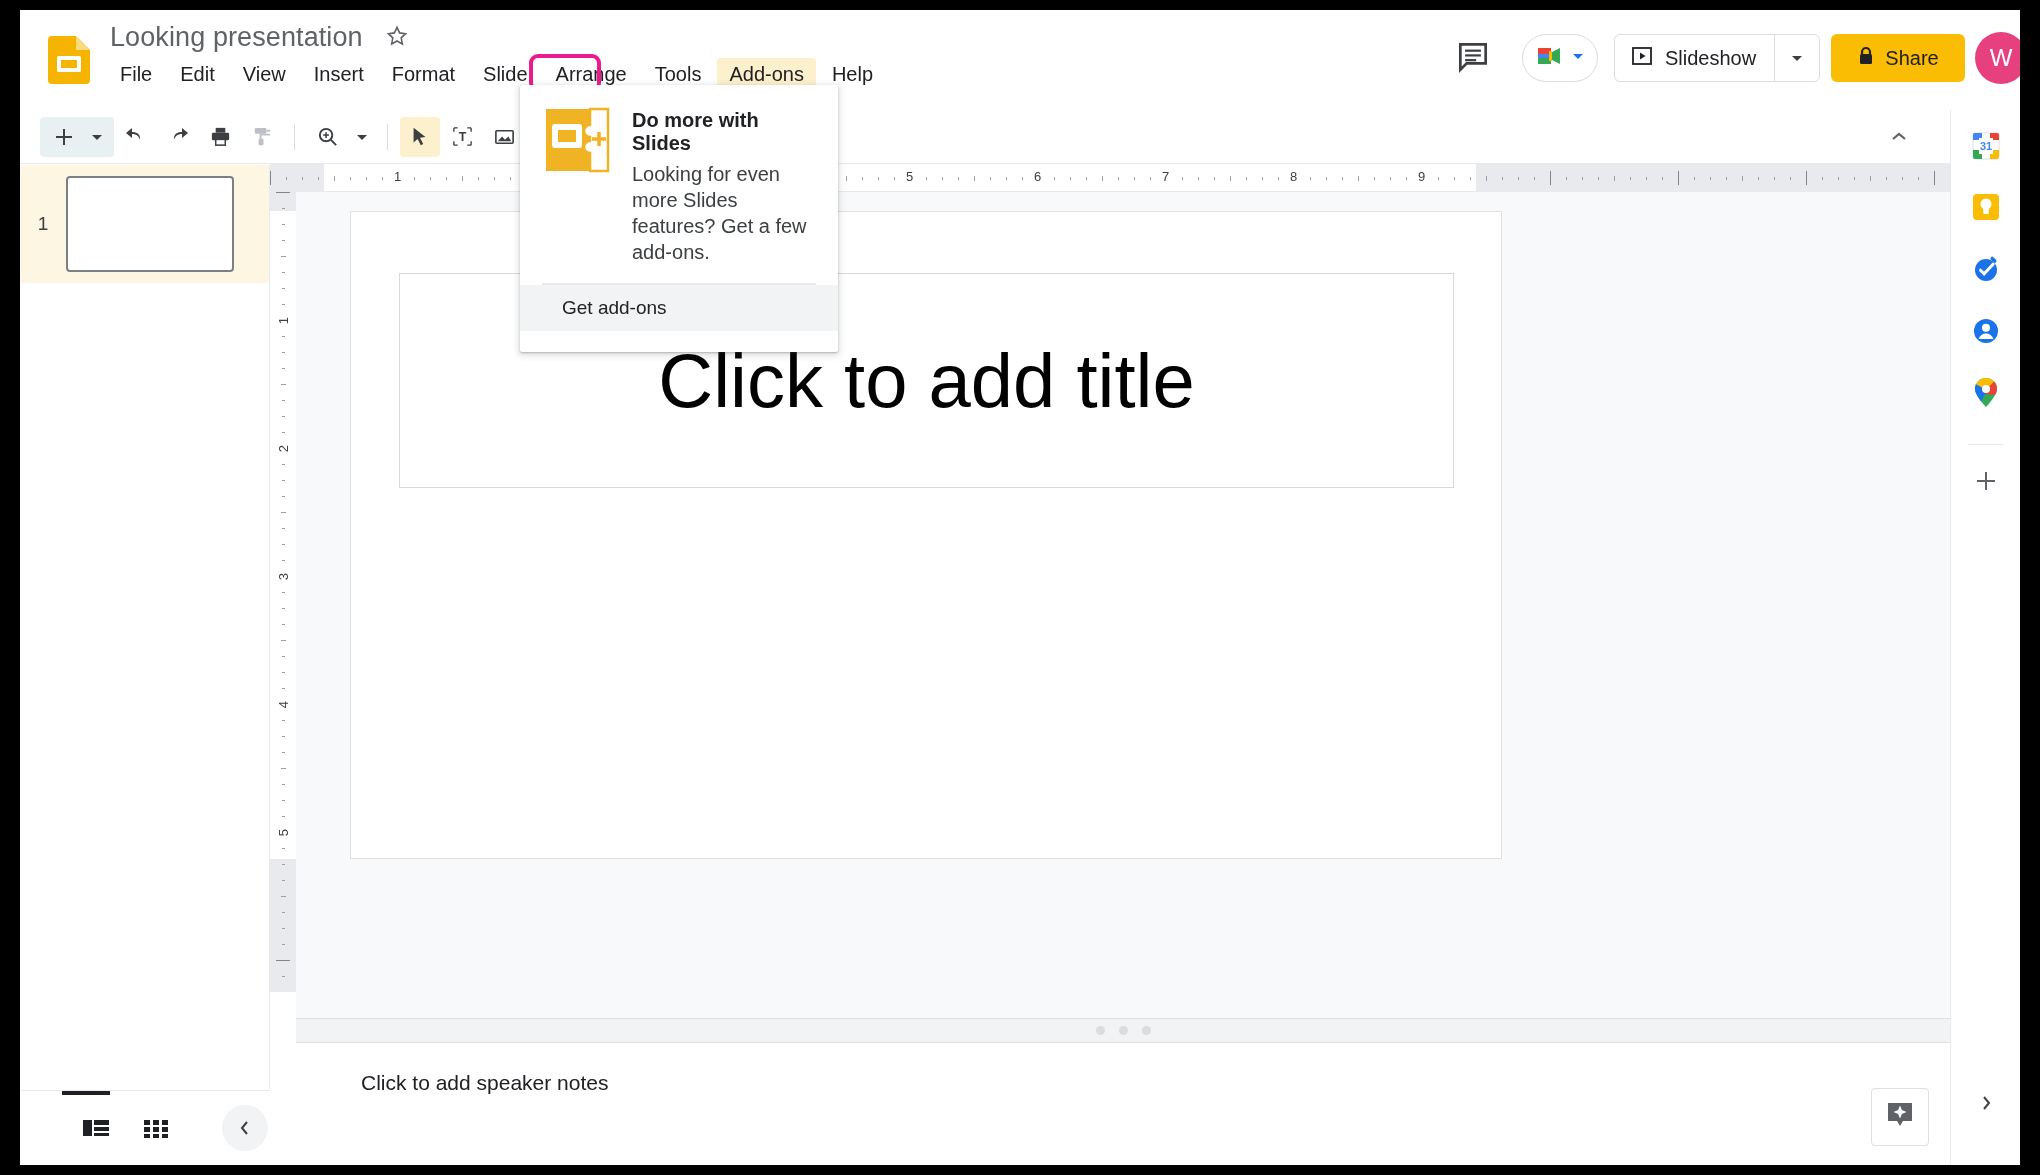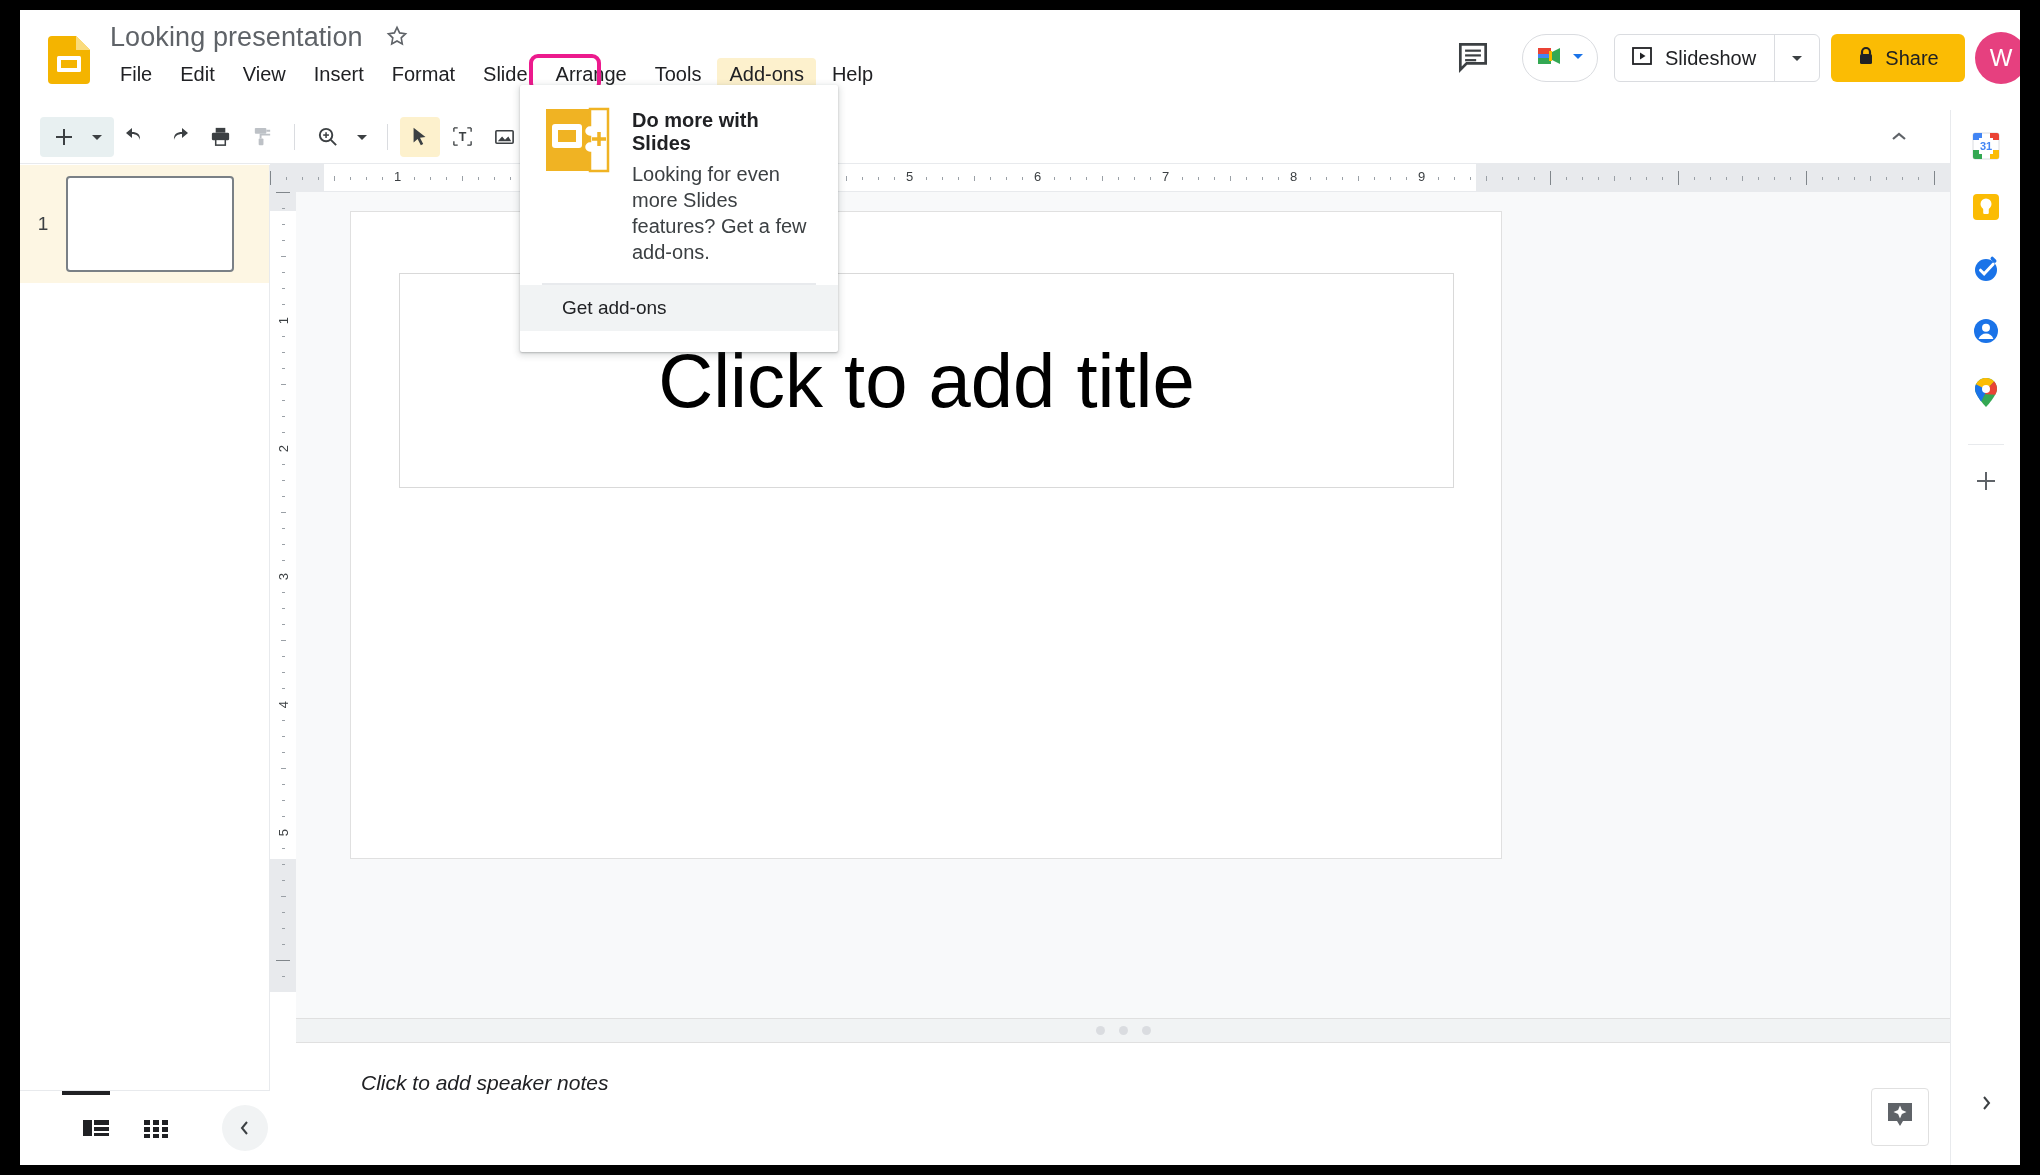--- a/index.html
+++ b/index.html
@@ -192,21 +192,21 @@
 
   .notes-divider {
     position: absolute; left: 276px; top: 1008px; width: 1654px; height: 24px;
     background: #f1f3f4; border-top: 1px solid #e0e0e0;
     display: flex; align-items: center; justify-content: center; gap: 14px;
   }
   .grip-dot { width: 9px; height: 9px; border-radius: 50%; background: #dadce0; }
 
   .notes {
     position: absolute; left: 276px; top: 1032px; width: 1654px; height: 123px;
-    background: #fff; border-top: 1px solid #e0e0e0; font-style: italic;
+    background: #fff; border-top: 1px solid #e0e0e0;
   }
   .notes-text {
     position: absolute; left: 65px; top: 28px; font-size: 21px; color: #202124;
   }
   .explore-btn {
     position: absolute; left: 1575px; top: 45px; width: 58px; height: 58px;
     border: 1px solid #e0e0e0; border-radius: 4px; background: #fff;
     display: flex; align-items: center; justify-content: center;
   }
 

